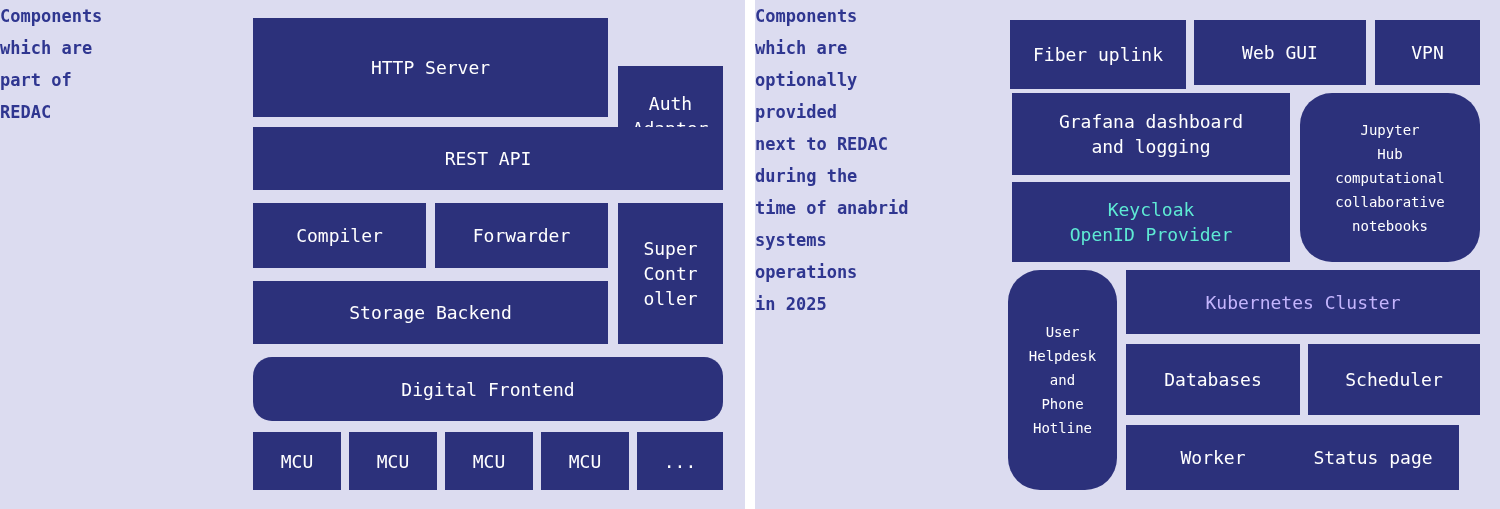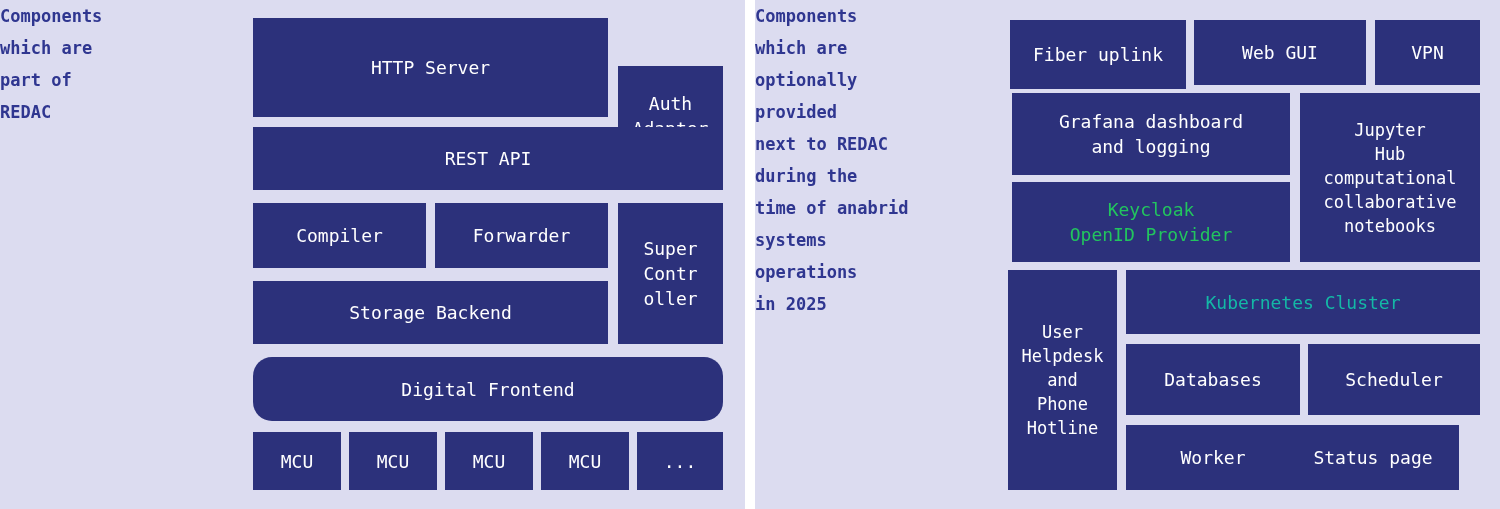--- a/index.html
+++ b/index.html
@@ -47,21 +47,21 @@
     align-items: center;
     justify-content: center;
     text-align: center;
     font-family: "DejaVu Sans Mono", "Liberation Mono", monospace;
     font-size: 18px;
     line-height: 25px;
     white-space: pre-line;
     box-sizing: border-box;
     padding: 2px 4px;
   }
-  .box.small { font-size: 17px; line-height: 24px; }
+  .box.small { font-size: 14px; line-height: 24px; border-radius: 32px; }
 </style>
 </head>
 <body>
 
 <div id="stage">
 
   <div class="panel" id="panel-left" style="background: rgb(220, 220, 240);">
     <div class="panel-caption" style="color: rgb(47, 54, 144);">Components
 which are
 part of
@@ -101,28 +101,28 @@
         <div class="box" style="left: 255px; top: 20px; width: 176px; height: 69px; background: rgb(44, 49, 123); color: rgb(255, 255, 255);">Fiber uplink</div>
         <div class="box" style="left: 439px; top: 20px; width: 172px; height: 65px; background: rgb(44, 49, 123); color: rgb(255, 255, 255);">Web GUI</div>
         <div class="box" style="left: 620px; top: 20px; width: 105px; height: 65px; background: rgb(44, 49, 123); color: rgb(255, 255, 255);">VPN</div>
         <div class="box" style="left: 257px; top: 93px; width: 278px; height: 82px; background: rgb(44, 49, 123); color: rgb(255, 255, 255);">Grafana dashboard
 and logging</div>
         <div class="box small" style="left: 545px; top: 93px; width: 180px; height: 169px; background: rgb(44, 49, 123); color: rgb(255, 255, 255);">Jupyter
 Hub
 computational
 collaborative
 notebooks</div>
-        <div class="box" style="left: 257px; top: 182px; width: 278px; height: 80px; background: rgb(44, 49, 123); color: #22c55e;">Keycloak
+        <div class="box" style="left: 257px; top: 182px; width: 278px; height: 80px; background: rgb(44, 49, 123); color: #5eead4;">Keycloak
 OpenID Provider</div>
         <div class="box small" style="left: 253px; top: 270px; width: 109px; height: 220px; background: rgb(44, 49, 123); color: rgb(255, 255, 255);">User
 Helpdesk
 and
 Phone
 Hotline</div>
-        <div class="box" style="left: 371px; top: 270px; width: 354px; height: 64px; background: rgb(44, 49, 123); color: #14b8a6;">Kubernetes Cluster</div>
+        <div class="box" style="left: 371px; top: 270px; width: 354px; height: 64px; background: rgb(44, 49, 123); color: #c4b5fd;">Kubernetes Cluster</div>
         <div class="box" style="left: 371px; top: 344px; width: 174px; height: 71px; background: rgb(44, 49, 123); color: rgb(255, 255, 255);">Databases</div>
         <div class="box" style="left: 553px; top: 344px; width: 172px; height: 71px; background: rgb(44, 49, 123); color: rgb(255, 255, 255);">Scheduler</div>
         <div class="box" style="left: 371px; top: 425px; width: 174px; height: 65px; background: rgb(44, 49, 123); color: rgb(255, 255, 255);">Worker</div>
         <div class="box" style="left: 532px; top: 425px; width: 172px; height: 65px; background: rgb(44, 49, 123); color: rgb(255, 255, 255);">Status page</div>
       </div>
   </div>
 
 </div>
 
 </body></html>

